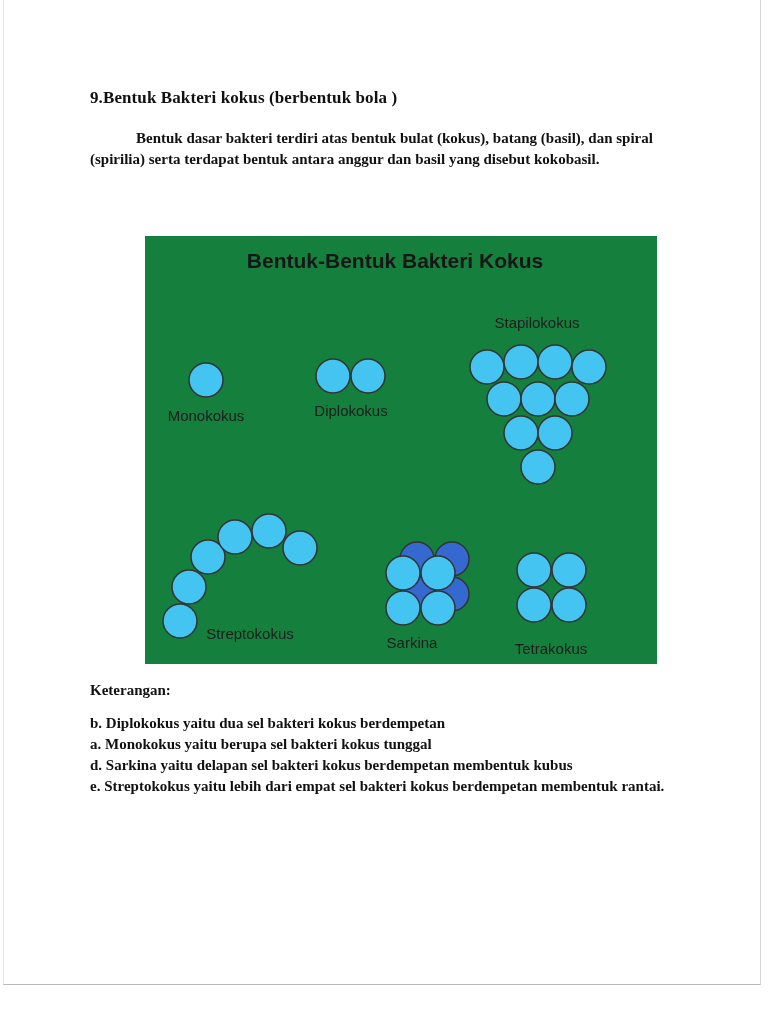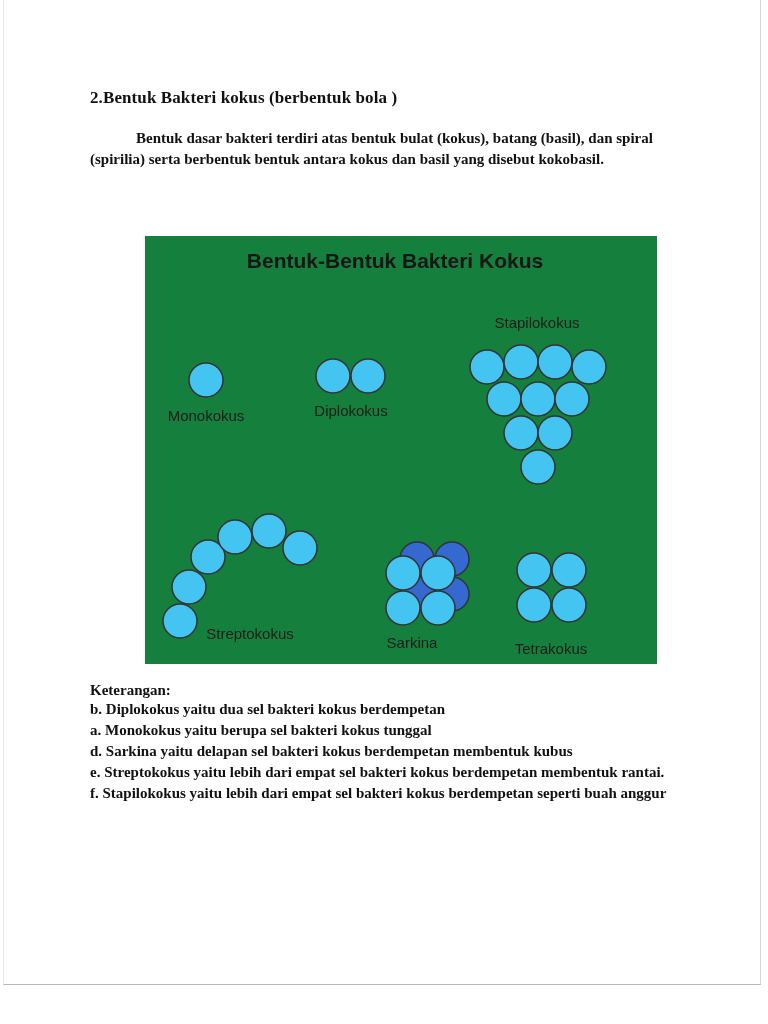--- a/index.html
+++ b/index.html
@@ -72,36 +72,37 @@
   }
   .keterangan {
     position: absolute;
     left: 90px;
     top: 682px;
     width: 620px;
     font-size: 15px;
     font-weight: bold;
   }
   .keterangan-heading {
+    margin-bottom: 14px;
   }
   .keterangan-item {
     line-height: 21px;
     white-space: nowrap;
   }
 </style>
 </head>
 <body>
 
 <div class="scan-page"></div>
 
-<div class="doc-title">2.Bentuk Bakteri kokus (berbentuk bola )</div>
+<div class="doc-title">9.Bentuk Bakteri kokus (berbentuk bola )</div>
 
 <div class="intro">
   <div class="indent">Bentuk dasar bakteri terdiri atas bentuk bulat (kokus), batang (basil), dan spiral</div>
-  <div>(spirilia) serta berbentuk bentuk antara kokus dan basil yang disebut kokobasil.</div>
+  <div>(spirilia) serta terdapat bentuk antara anggur dan basil yang disebut kokobasil.</div>
 </div>
 
 <div class="figure">
   <svg width="512" height="428" viewBox="0 0 512 428" xmlns="http://www.w3.org/2000/svg">
     <text class="fig-title-text" x="250" y="32" text-anchor="middle">Bentuk-Bentuk Bakteri Kokus</text>
 
     <g fill="#44c4f1" stroke="#333333" stroke-width="1.5">
       <circle cx="61" cy="144" r="17"></circle>
     </g>
     <text class="fig-label" x="61" y="185" text-anchor="middle">Monokokus</text>
@@ -159,14 +160,13 @@
     <text class="fig-label" x="406" y="418" text-anchor="middle">Tetrakokus</text>
   </svg>
 </div>
 
 <div class="keterangan">
   <div class="keterangan-heading">Keterangan:</div>
   <div class="keterangan-item">b. Diplokokus yaitu dua sel bakteri kokus berdempetan</div>
   <div class="keterangan-item">a. Monokokus yaitu berupa sel bakteri kokus tunggal</div>
   <div class="keterangan-item">d. Sarkina yaitu delapan sel bakteri kokus berdempetan membentuk kubus</div>
   <div class="keterangan-item">e. Streptokokus yaitu lebih dari empat sel bakteri kokus berdempetan membentuk rantai.</div>
-  <div class="keterangan-item">f. Stapilokokus yaitu lebih dari empat sel bakteri kokus berdempetan seperti buah anggur</div>
 </div>
 
 </body></html>

